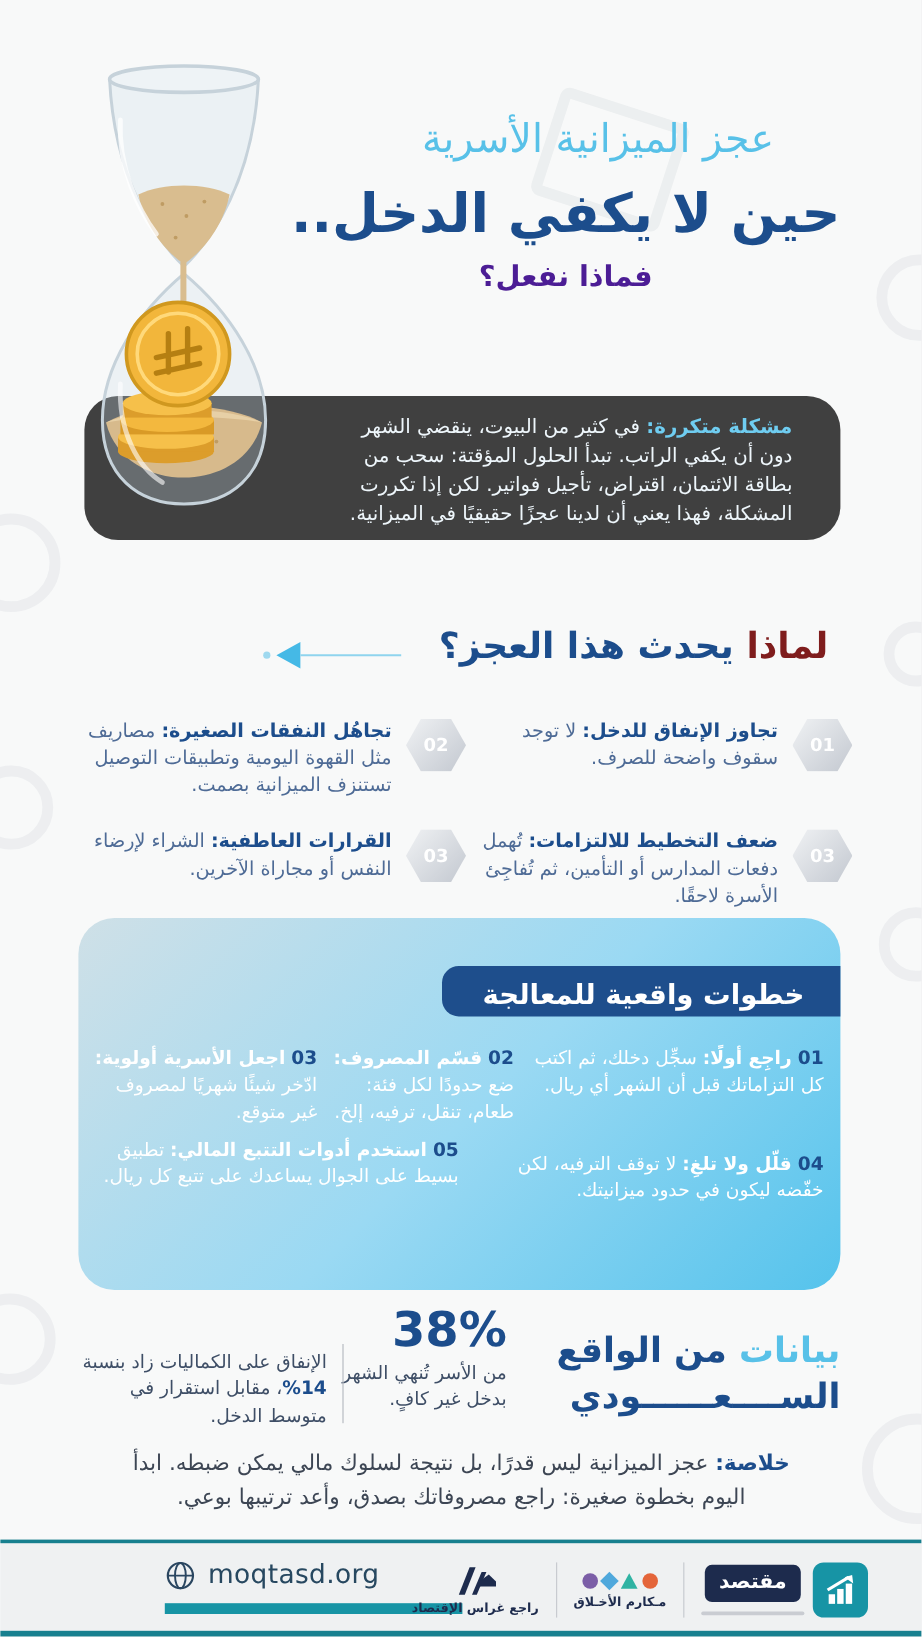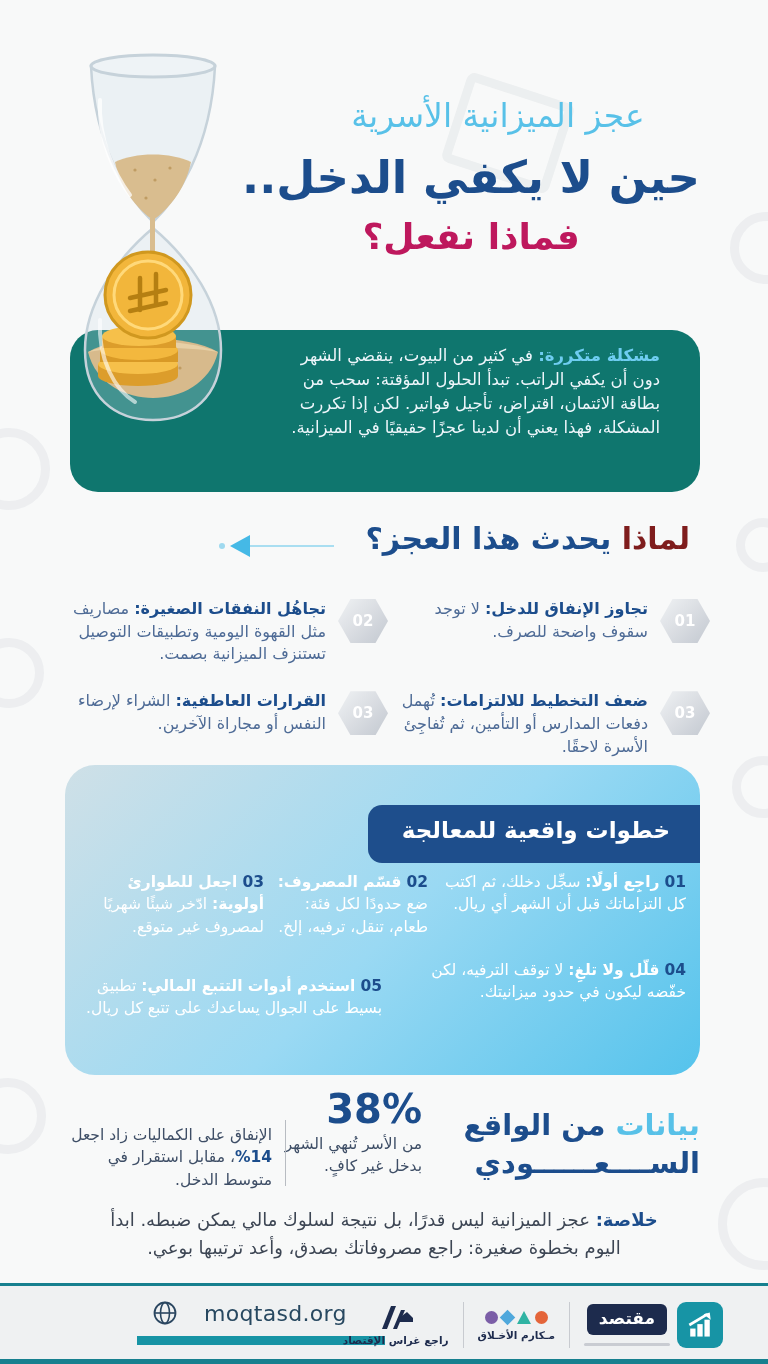--- a/index.html
+++ b/index.html
@@ -7,25 +7,25 @@
   .page{ position:relative; width:768px; height:1364px; margin:0 auto; background:#f8f9f9; overflow:hidden; }
 
   
   .orn{ position:absolute; border-radius:50%; border:9px solid rgba(170,178,190,0.14); }
   .orn-sq{ position:absolute; border:9px solid rgba(170,178,190,0.15); border-radius:8px; transform:rotate(18deg); }
 
   
   .title-wrap{ position:absolute; top:96px; right:68px; text-align:center; z-index:3; }
   .title-light{ font-size:33px; color:#58c1e8; padding-left:2px; margin-left:52px; }
   .title-dark{ font-size:45px; font-weight:bold; color:#1c4d8c; margin-top:16px; }
-  .title-gray{ font-size:36px; font-weight:bold; color:#be185d; margin-top:12px; }
-
-  
-  .problem-box{ position:absolute; left:70px; top:330px; width:630px; height:162px;
-    background:#0f766e; border-radius:28px; z-index:2; overflow:hidden; }
+  .title-gray{ font-size:24px; font-weight:bold; color:#4c1d95; margin-top:12px; }
+
+  
+  .problem-box{ position:absolute; left:70px; top:330px; width:630px; height:120px;
+    background:#404040; border-radius:28px; z-index:2; overflow:hidden; }
   .problem-text{ position:absolute; right:40px; top:14px; width:388px; text-align:right;
     font-size:16.5px; line-height:1.46; color:#eef6fb; }
   .problem-lead{ color:#6fcdf1; font-weight:bold; }
 
   .hourglass{ position:absolute; left:60px; top:50px; z-index:4; }
 
   
   .why-header{ position:absolute; top:521px; right:78px; font-size:30px; font-weight:bold; z-index:3;}
   .why-light{ color:#7f1d1d; }
   .why-dark{ color:#1c4d8c; }
@@ -39,31 +39,31 @@
     background:linear-gradient(135deg,#f0f2f4 0%,#c3c8d0 100%);
     color:#ffffff; font-weight:bold; font-size:15px;
     display:flex; align-items:center; justify-content:center; }
   .wi-text{ text-align:right; font-size:16px; line-height:1.42; color:#4e6b96; }
   .wi-lead{ color:#1c4d8c; font-weight:bold; }
 
   
   .steps-box{ position:absolute; left:65px; top:765px; width:635px; height:310px;
     border-radius:30px; z-index:2;
     background:linear-gradient(135deg,#cfe0e7 0%,#9ad9f3 52%,#55c3ec 100%); }
-  .steps-header{ position:absolute; top:40px; right:0; height:58px; line-height:50px;
+  .steps-header{ position:absolute; top:40px; right:0; height:42px; line-height:50px;
     background:#1e4e8c; color:#ffffff; font-weight:bold; font-size:23px;
     padding:0 30px 0 34px; border-radius:14px 0 0 14px; }
   .step{ position:absolute; text-align:right; font-size:15.5px; line-height:1.44; color:#ffffff; }
   .step-num{ color:#1c4d8c; font-weight:bold; margin-left:5px; }
   .step-lead{ font-weight:bold; }
   .s1{ right:14px;  top:106px; width:244px; }
   .s2{ right:272px; top:106px; width:152px; }
   .s3{ right:436px; top:106px; width:190px; }
   .s4{ right:14px;  top:194px; width:288px; }
-  .s5{ right:318px; top:210px; width:306px; }
+  .s5{ right:318px; top:182px; width:306px; }
 
   
   .stats{ position:absolute; top:1086px; left:68px; width:632px; height:112px; z-index:3; }
   .stats-title{ position:absolute; right:0; top:20px; text-align:right; font-weight:bold;
     font-size:29px; line-height:1.32; color:#1c4d8c; }
   .stats-title .lt{ color:#58c1e8; }
   .stat1{ position:absolute; right:278px; top:0; width:148px; text-align:right; }
   .stat1-value{ font-size:40px; font-weight:bold; color:#1c4d8c; margin-left:28px; }
   .stat1-text{ font-size:15.5px; color:#3e4e66; line-height:1.4; margin-top:2px; }
   .stats-divider{ position:absolute; right:414px; top:34px; width:1px; height:66px; background:#b8bcc2; }
@@ -73,21 +73,21 @@
 
   
   .summary{ position:absolute; top:1206px; left:94px; width:580px; text-align:center;
     font-size:18px; line-height:1.55; color:#3d4654; z-index:3; }
   .summary-lead{ color:#1c4d8c; font-weight:bold; }
 
   
   .footer{ position:absolute; left:0; bottom:0; width:768px; height:81px; background:#eff1f2;
     border-top:3px solid #17808f; z-index:5; }
   .footer-bottom-strip{ position:absolute; left:0; bottom:0; width:768px; height:5px; background:#17808f; }
-  .site{ position:absolute; left:152px; top:14px; display:flex; align-items:center; gap:26px; direction:ltr; }
+  .site{ position:absolute; left:137px; top:14px; display:flex; align-items:flex-start; gap:10px; direction:ltr; }
   .site-label{ font-size:22px; color:#274860; font-weight:500; letter-spacing:.3px; }
   .site-bar{ position:absolute; left:137px; top:50px; width:248px; height:9px; background:#1794a5; }
   .logos{ position:absolute; right:45px; top:10px; height:58px; display:flex;
     align-items:center; gap:14px; direction:ltr; }
   .logo-col{ display:flex; flex-direction:column; align-items:center; gap:4px; }
   .logo-label{ font-size:10.5px; font-weight:bold; color:#1d2b4d; white-space:nowrap; }
   .vdiv{ width:1px; height:46px; background:#c8cbd0; }
   .shapes{ display:flex; align-items:center; gap:4px; height:16px; }
   .sh-circle-p{ width:13px; height:13px; border-radius:50%; background:#7b5ea7; }
   .sh-diamond{ width:11px; height:11px; background:#4fa8dc; transform:rotate(45deg); }
@@ -205,42 +205,42 @@
   <div class="steps-box">
     <div class="steps-header">خطوات واقعية للمعالجة</div>
 
     <div class="step s1">
       <span class="step-num">01</span><span class="step-lead">راجِع أولًا:</span><span> سجِّل دخلك، ثم اكتب كل التزاماتك قبل أن الشهر أي ريال.</span>
     </div>
     <div class="step s2">
       <span class="step-num">02</span><span class="step-lead">قسّم المصروف:</span><span> ضع حدودًا لكل فئة: طعام، تنقل، ترفيه، إلخ.</span>
     </div>
     <div class="step s3">
-      <span class="step-num">03</span><span class="step-lead">اجعل للطوارئ أولوية:</span><span> ادّخر شيئًا شهريًا لمصروف غير متوقع.</span>
+      <span class="step-num">03</span><span class="step-lead">اجعل الأسرية أولوية:</span><span> ادّخر شيئًا شهريًا لمصروف غير متوقع.</span>
     </div>
     <div class="step s4">
       <span class="step-num">04</span><span class="step-lead">قلّل ولا تلغِ:</span><span> لا توقف الترفيه، لكن خفّضه ليكون في حدود ميزانيتك.</span>
     </div>
     <div class="step s5">
       <span class="step-num">05</span><span class="step-lead">استخدم أدوات التتبع المالي:</span><span> تطبيق بسيط على الجوال يساعدك على تتبع كل ريال.</span>
     </div>
   </div>
 
   <div class="stats">
     <div class="stats-title">
       <div><span class="lt">بيانات</span><span> من الواقع</span></div>
       <div>الســــعــــــودي</div>
     </div>
     <div class="stat1">
       <div class="stat1-value">38%</div>
       <div class="stat1-text">من الأسر تُنهي الشهر بدخل غير كافٍ.</div>
     </div>
     <div class="stats-divider"></div>
     <div class="stat2">
-      <span>الإنفاق على الكماليات زاد اجعل </span><b>14%</b><span>، مقابل استقرار في متوسط الدخل.</span>
+      <span>الإنفاق على الكماليات زاد بنسبة </span><b>14%</b><span>، مقابل استقرار في متوسط الدخل.</span>
     </div>
   </div>
 
   <div class="summary">
     <span class="summary-lead">خلاصة:</span><span> عجز الميزانية ليس قدرًا، بل نتيجة لسلوك مالي يمكن ضبطه. ابدأ اليوم بخطوة صغيرة: راجع مصروفاتك بصدق، وأعد ترتيبها بوعي.</span>
   </div>
 
   <div class="footer">
     <div class="site">
       <svg width="26" height="26" viewBox="0 0 26 26">

